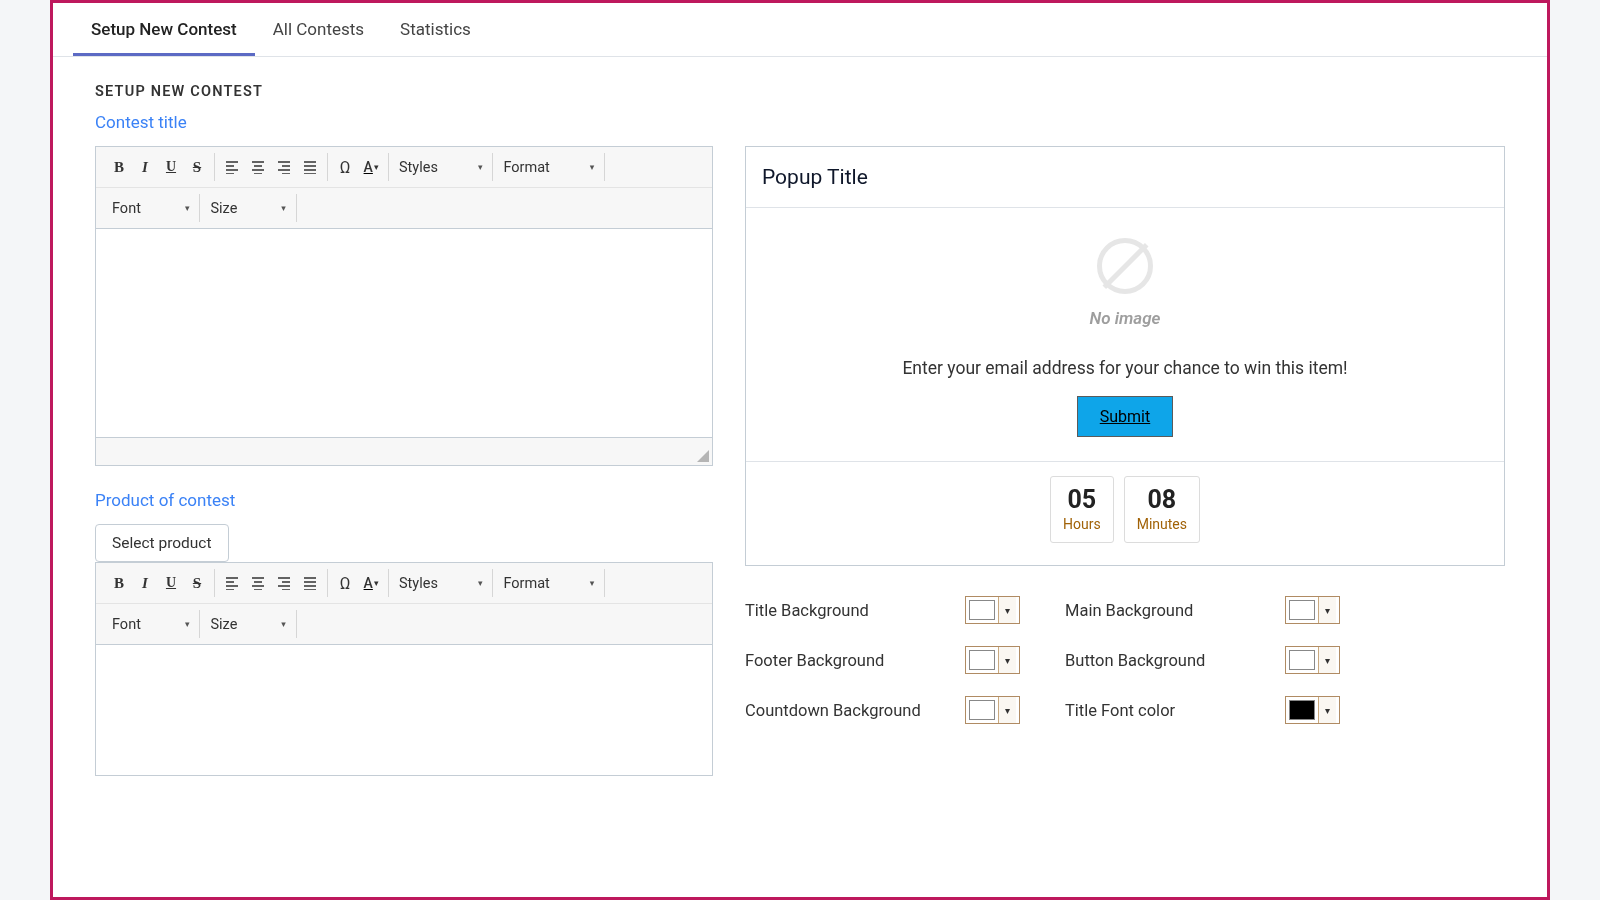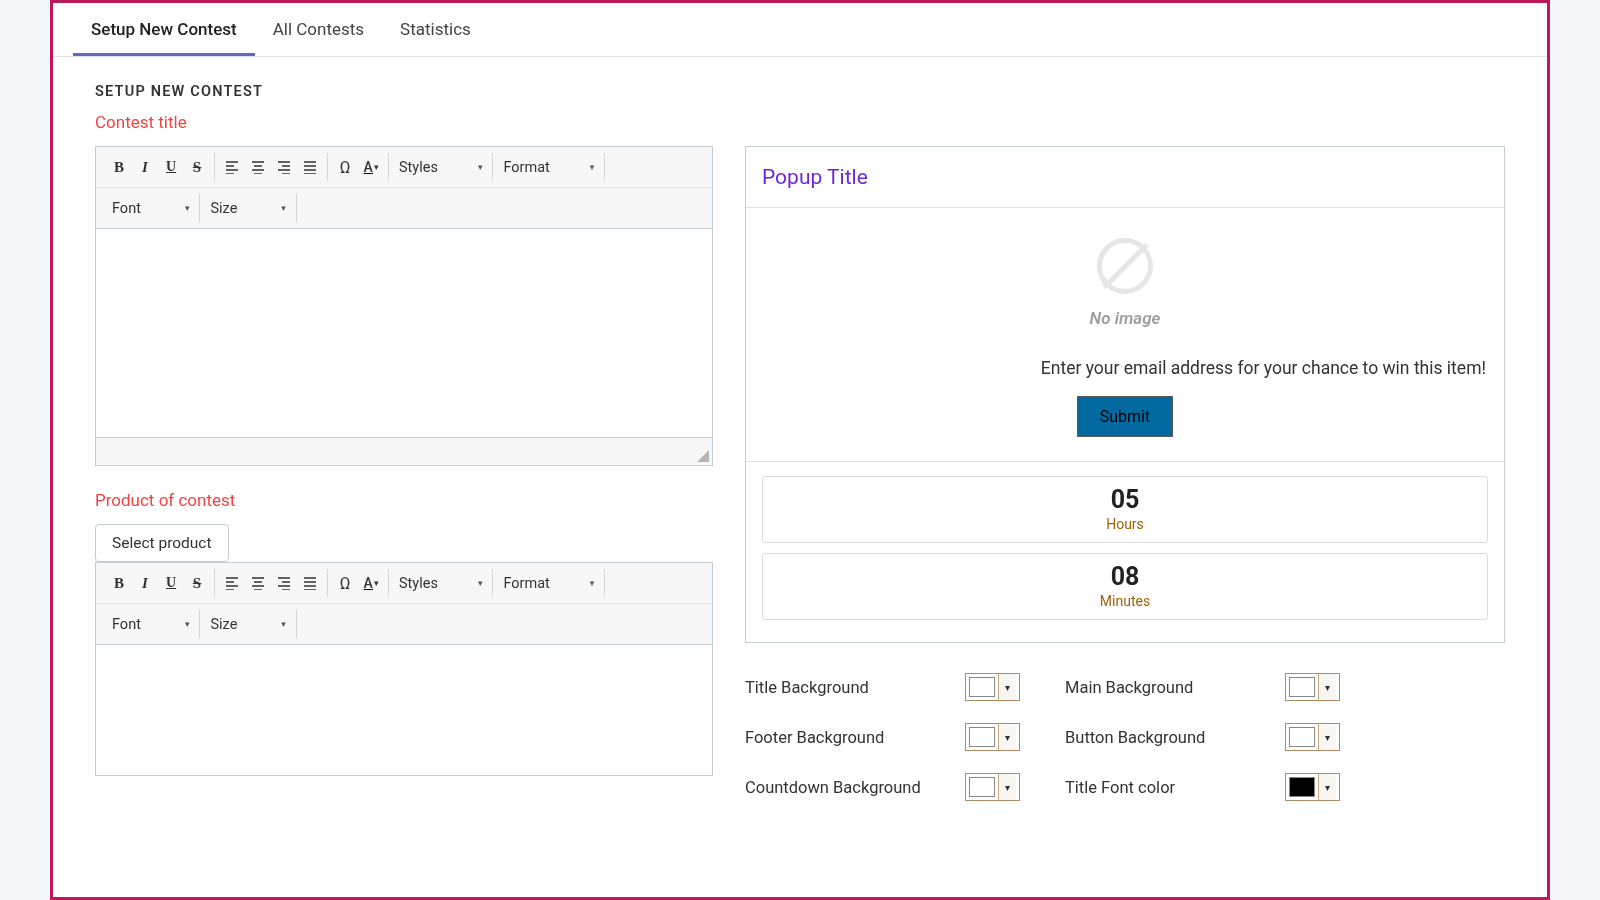--- a/index.html
+++ b/index.html
@@ -4,21 +4,21 @@
 <style>
 * { box-sizing: border-box; margin: 0; padding: 0; font-family: -apple-system, BlinkMacSystemFont, "Segoe UI", Roboto, Arial, sans-serif; }
 body { background: #f4f6f8; padding: 0; overflow-x: hidden; }
 .outer { padding: 0 50px; }
 .page { background: #fff; border: 3px solid #be185d; min-height: 900px; }
 .tabs { display: flex; border-bottom: 1px solid #dfe3e8; padding: 0 20px; gap: 0; }
 .tab { padding: 16px 18px 14px; font-size: 17px; color: #444; cursor: pointer; border-bottom: 3px solid transparent; }
 .tab.active { border-bottom-color: #5c6ac4; color: #222; font-weight: 500;}
 .content { padding: 26px 42px; }
 .section-heading { font-size: 14.5px; font-weight: 600; color: #333; letter-spacing: 1.2px; margin-bottom: 12px; }
-.field-label { font-size: 17px; color: #ef4444; margin-bottom: 14px; margin-top: 10px;}
+.field-label { font-size: 17px; color: #3b82f6; margin-bottom: 14px; margin-top: 10px;}
 .columns { display: flex; gap: 32px; }
 .col-left { flex: 0 0 618px; }
 .col-right { flex: 1; }
 
 .editor { border: 1px solid #c4cdd5; background: #fff; }
 .toolbar { background: #f7f7f7; border-bottom: 1px solid #c4cdd5; padding: 0;}
 .toolbar-row { display: flex; align-items: center; padding: 6px 6px; flex-wrap: wrap;}
 .toolbar-row:first-child{ border-bottom: 1px solid #e4e4e4; }
 .tb-group { display:flex; align-items:center; padding: 0 4px; border-right: 1px solid #d6d6d6; height: 28px;}
 .tb-btn { width: 26px; height: 26px; display: inline-flex; align-items: center; justify-content: center; cursor: pointer; color: #333; font-size: 14px; }
@@ -29,32 +29,32 @@
 .tb-combo { display:flex; align-items:center; gap: 40px; padding: 0 10px; font-size: 14.5px; color: #333; cursor:pointer; border-right: 1px solid #d6d6d6; height:28px;}
 .tb-caret { font-size: 9px; color: #555; }
 .tb-icon-svg{ width:14px; height:14px; display:block; }
 .editor-body { min-height: 208px; background:#fff; }
 .editor-footer { height: 28px; background: #f7f7f7; border-top: 1px solid #c4cdd5; position: relative;}
 .resize-grip{ position:absolute; right:3px; bottom:3px; width:0; height:0; border-style:solid; border-width:0 0 12px 12px; border-color: transparent transparent #b5b5b5 transparent;}
 
 .btn { display:inline-block; padding: 9px 16px; border: 1px solid #c4cdd5; border-radius: 4px; background: #fff; font-size: 15.5px; color: #333; cursor:pointer; }
 
 .preview { border: 1px solid #c4cdd5; background:#fff; }
-.preview-title { padding: 18px 16px; font-size: 21px; color: #6d28d9; border-bottom: 1px solid #dfe3e8; }
+.preview-title { padding: 18px 16px; font-size: 21px; color: #0f172a; border-bottom: 1px solid #dfe3e8; }
 .preview-main { padding: 30px 16px 20px; text-align:center; }
 .noimage { width: 56px; height: 56px; border-radius: 50%; border: 5px solid #e6e6e6; display:inline-flex; align-items:center; justify-content:center; position:relative; margin-bottom: 10px;}
 .noimage::after{ content:""; width:5px; height:60px; background:#e6e6e6; position:absolute; transform: rotate(45deg);}
 .noimage-label{ color:#9e9e9e; font-style: italic; font-size: 17px; font-weight:600;}
-.prompt-text{ font-size: 17.5px; color:#333; margin: 30px 0 18px; text-align:right; padding: 0 2px;}
+.prompt-text{ font-size: 17.5px; color:#333; margin: 30px 0 18px; text-align:center; padding: 0 2px;}
 .email-input{ width: 258px; padding: 10px 12px; border: 1px solid #c4cdd5; font-size: 15.5px; color:#333; display:block; margin: 0 auto;}
 .email-input::placeholder{color:#777;}
-.submit-btn{ display:block; margin: 18px auto 4px; padding: 10px 22px; border: 1px solid #5b5b5b; background:#0369a1; font-size: 16px; cursor:pointer;}
+.submit-btn{ display:block; margin: 18px auto 4px; padding: 10px 22px; border: 1px solid #5b5b5b; background:#0ea5e9; font-size: 16px; cursor:pointer;text-decoration:underline;}
 .preview-footer{ border-top: 1px solid #dfe3e8; padding: 14px 16px 22px;}
 .hurry-text{ font-size: 17.5px; color:#333; margin-bottom: 14px;}
-.countdown{ display:flex; gap: 10px; justify-content:center;flex-direction:column;}
+.countdown{ display:flex; gap: 10px; justify-content:center;}
 .count-box{ border:1px solid #dcdcdc; border-radius:3px; padding: 8px 12px 10px; min-width:62px; text-align:center;}
 .count-num{ font-size: 25px; font-weight:700; color:#222;}
 .count-lbl{ font-size: 14px; color:#a16207; margin-top:2px;}
 
 .color-grid{ display:grid; grid-template-columns: 220px 55px 45px 220px 55px; row-gap: 22px; align-items:center; margin-top: 30px;}
 .cg-label{ font-size: 16.5px; color:#333; }
 .color-picker{ display:flex; border:1px solid #b08b63; height:28px; cursor:pointer;}
 .color-swatch{ width:26px; background:#fff; border:1px solid #888; margin:3px;}
 .color-swatch.dark{ background:#000; }
 .color-caret{ width:18px; display:flex; align-items:center; justify-content:center; border-left:1px solid #c9a97f; font-size:10px; color:#333; background:#faf7f2;}

